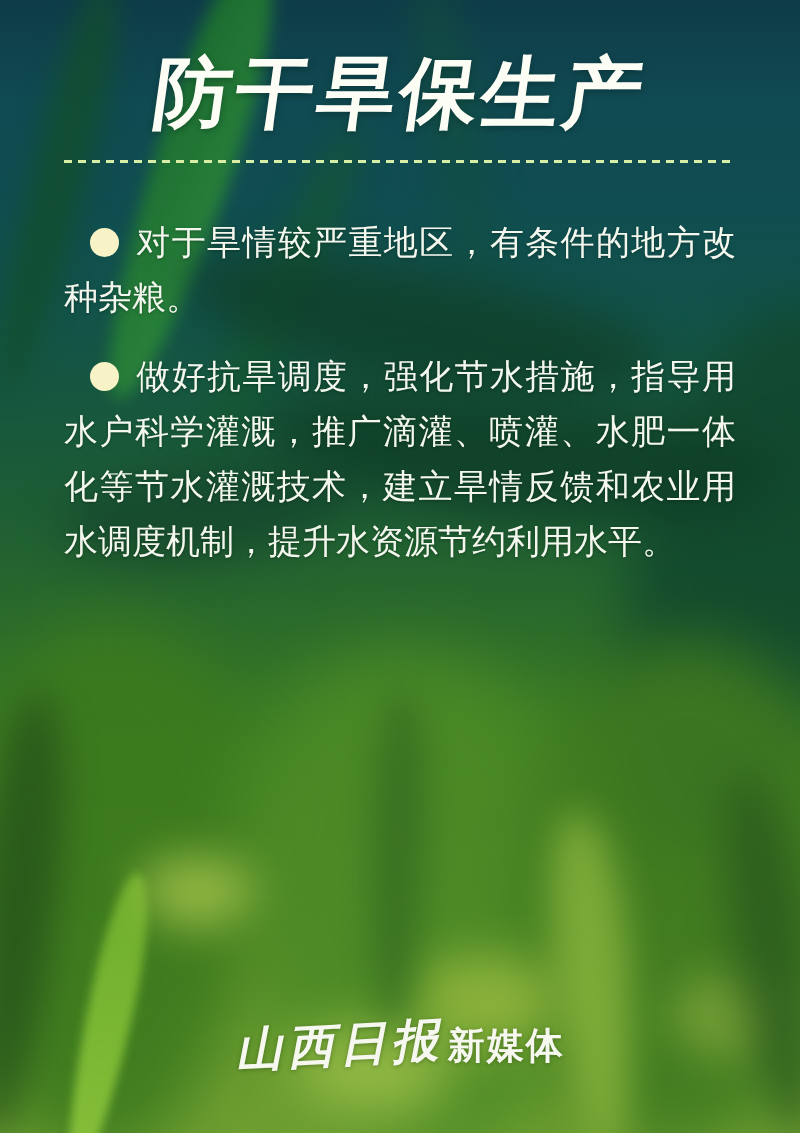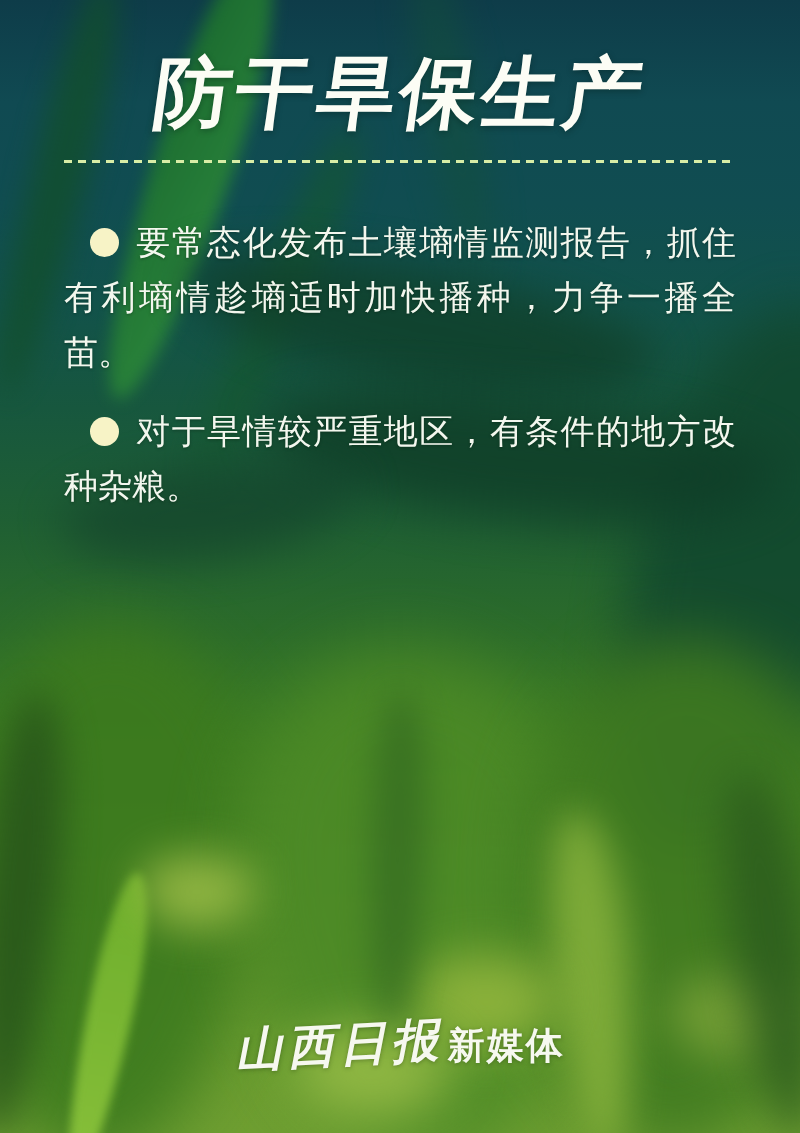--- a/index.html
+++ b/index.html
@@ -136,22 +136,22 @@
     <div class="b20"></div>
   </div>
 
   <div class="content">
 
     <h1 class="title">防干旱保生产</h1>
 
     <div class="divider"></div>
 
     <div class="bullets">
-      <p><span class="dot"></span><span>要常态化发布土壤墒情监测报告，抓住有利墒情趁墒适时加快播种，力争一播全苗。</span></p>
       <p><span class="dot"></span><span>对于旱情较严重地区，有条件的地方改种杂粮。</span></p>
+      <p><span class="dot"></span><span>做好抗旱调度，强化节水措施，指导用水户科学灌溉，推广滴灌、喷灌、水肥一体化等节水灌溉技术，建立旱情反馈和农业用水调度机制，提升水资源节约利用水平。</span></p>
     </div>
 
     <div class="footer">
       <span class="brand-script">山西日报</span>
       <span class="brand-suffix">新媒体</span>
     </div>
 
   </div>
 </div>
 

